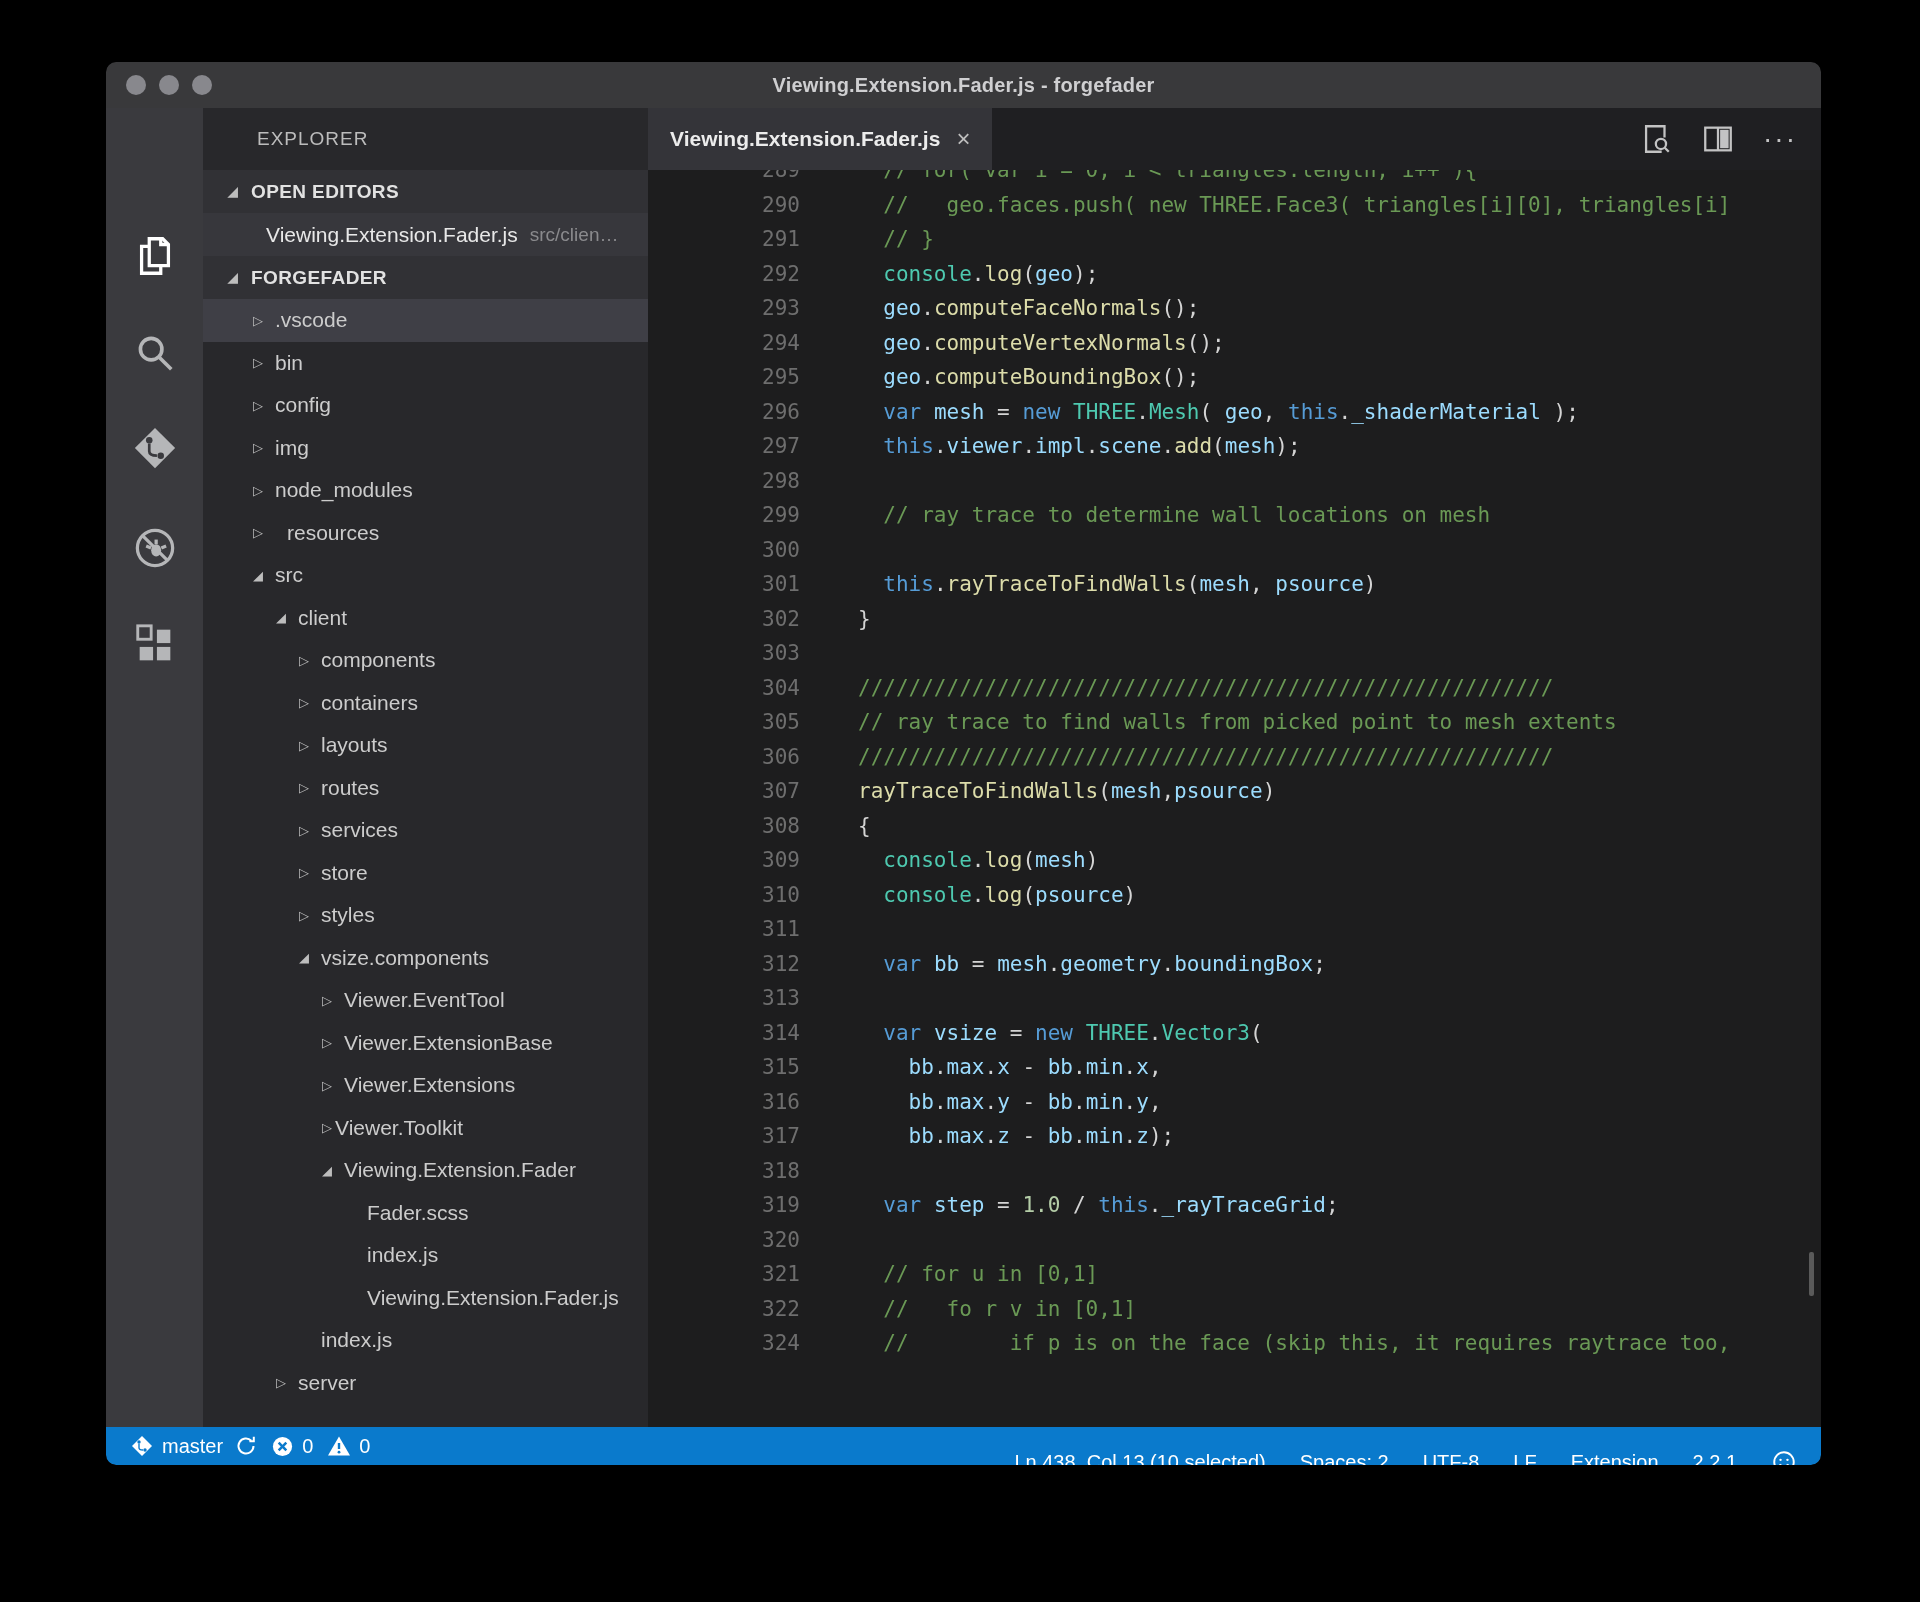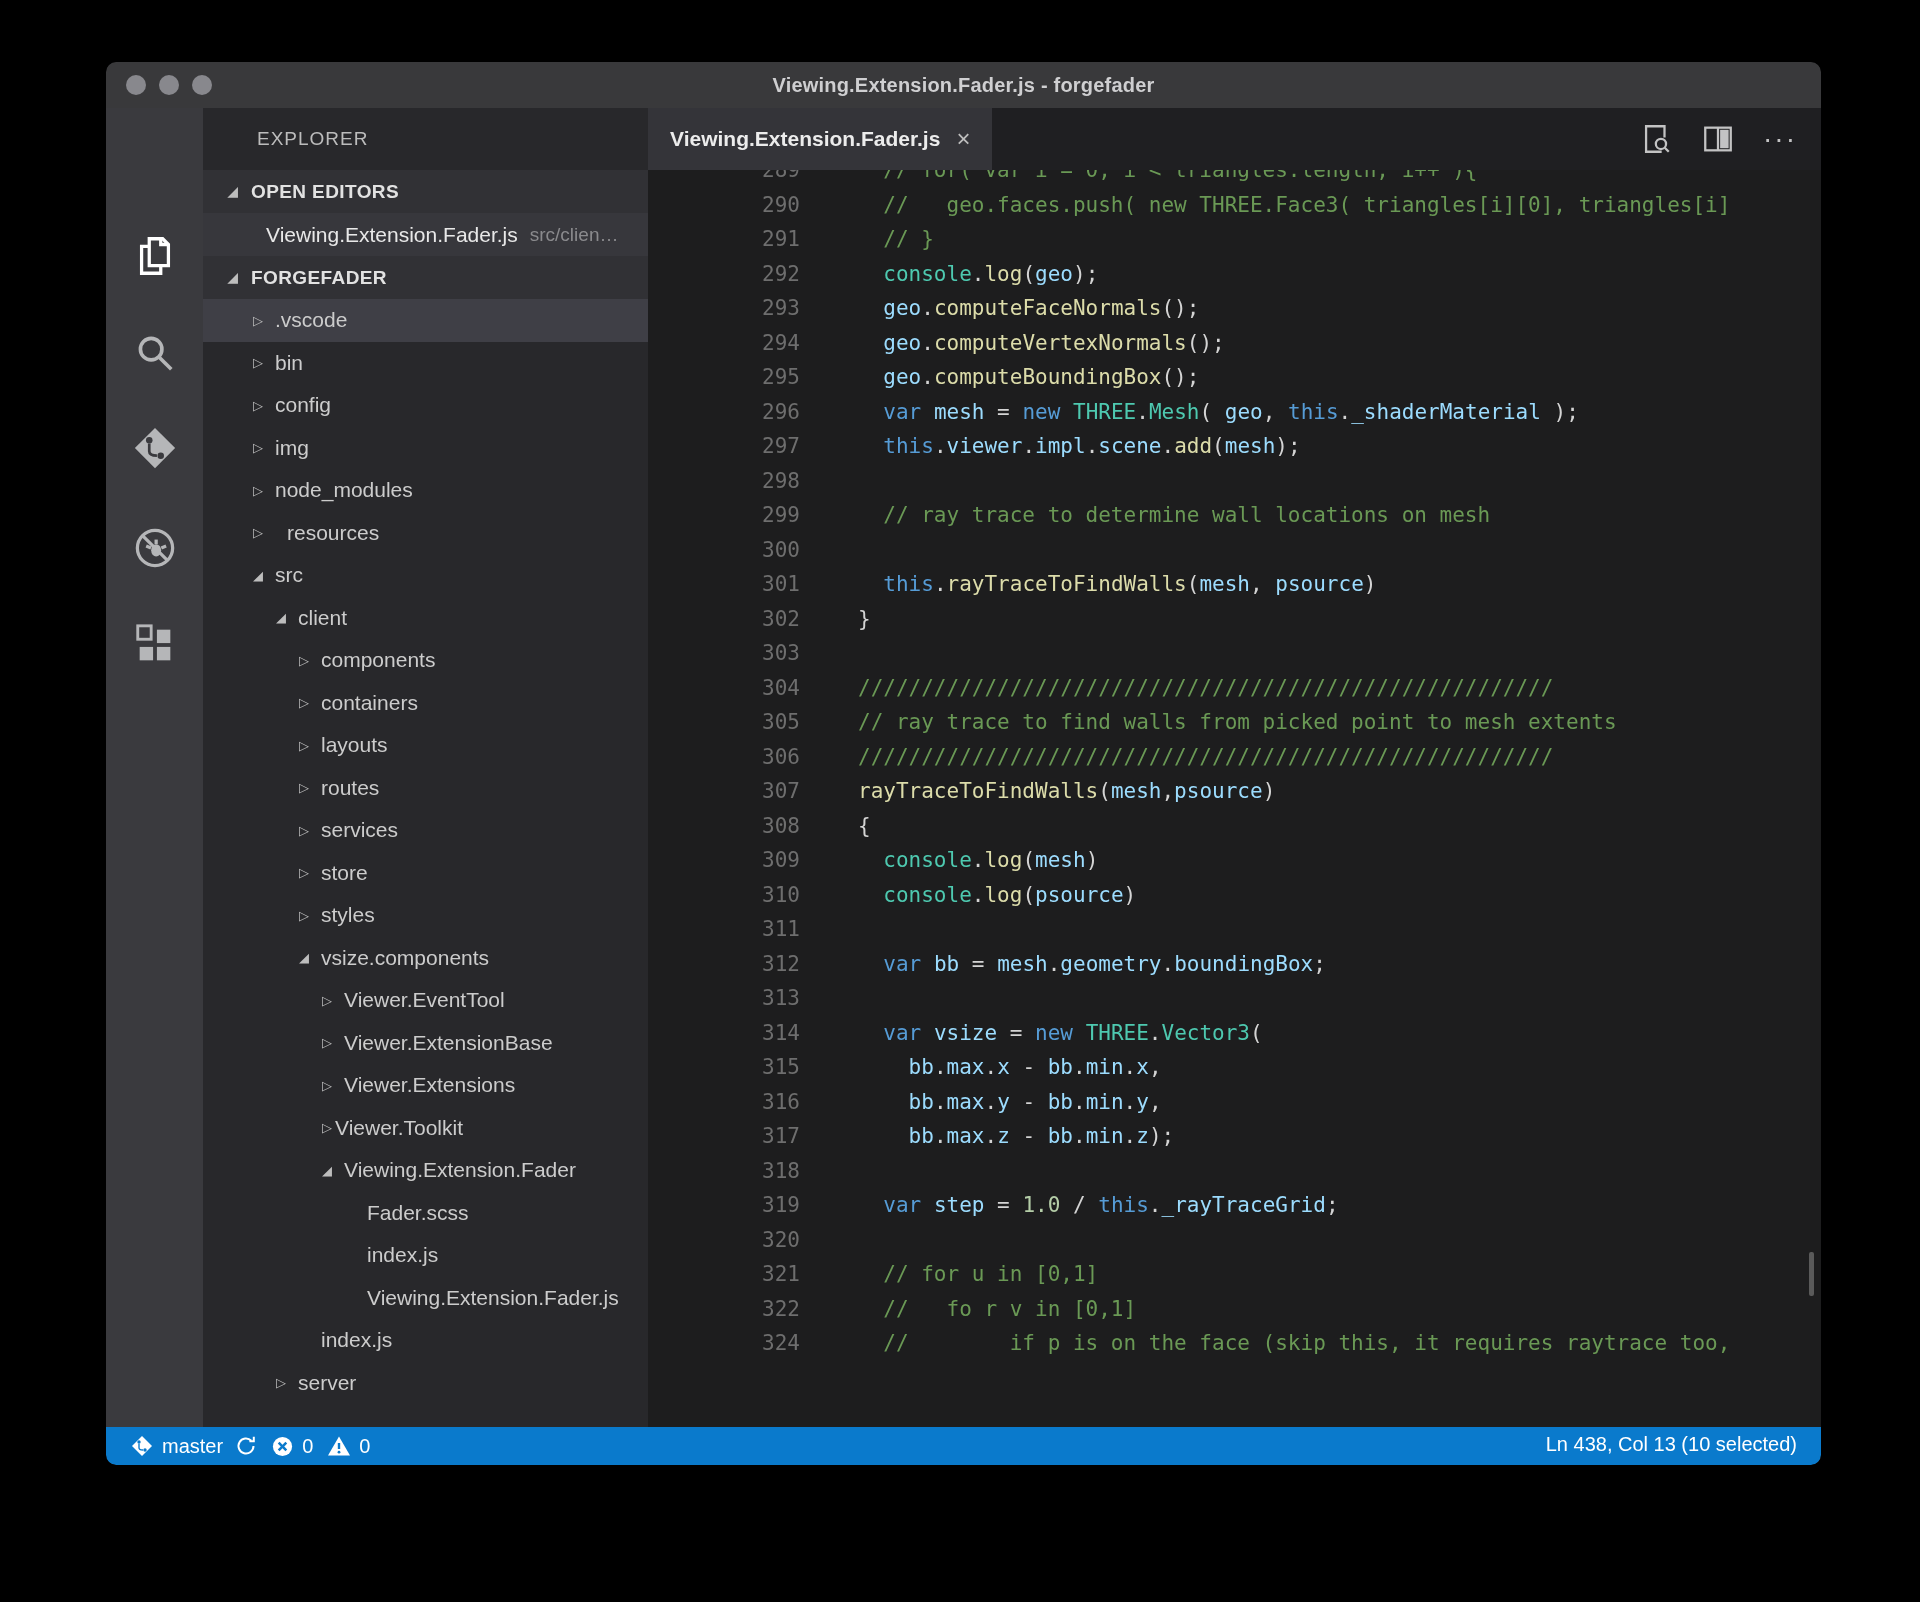--- a/index.html
+++ b/index.html
@@ -37,21 +37,21 @@
   .cline{height:34.5px;display:flex;align-items:center;font-family:"DejaVu Sans Mono",monospace;font-size:21px;white-space:pre;}
   .ln{width:152px;flex:0 0 152px;text-align:right;color:#6e6e6e;}
   .ltext{margin-left:58px;color:#d4d4d4;}
   .tk-c{color:#6a9955;} .tk-k{color:#569cd6;} .tk-v{color:#9cdcfe;}
   .tk-f{color:#dcdcaa;} .tk-t{color:#4ec9b0;} .tk-n{color:#b5cea8;} .tk-p{color:#d4d4d4;}
   .scroll-thumb{position:absolute;right:7px;top:1082px;width:5px;height:44px;background:#5a5a5a;border-radius:2px;}
   
   .statusbar{height:38px;flex:0 0 38px;background:#0a7acc;border-radius:0 0 10px 10px;display:flex;align-items:center;color:#fff;font-size:20px;padding:0 24px;position:relative;}
   .sb-left{display:flex;align-items:center;gap:3px;}
   .sb-group{display:flex;align-items:center;gap:8px;}
-  .sb-right{position:absolute;right:24px;top:6px;height:38px;display:flex;align-items:center;gap:34px;flex-direction:column;}
+  .sb-right{position:absolute;right:24px;top:16px;height:38px;display:flex;align-items:center;gap:34px;}
   .sb-item{white-space:nowrap;}
   svg{display:block;}
 </style>
 </head>
 <body>
 
 <div class="window">
 
   <div class="titlebar">
     <div class="traffic">
@@ -336,21 +336,21 @@
           </svg>
         </span>
         <span class="sb-item">0</span>
       </div>
     </div>
     <div class="sb-right" id="sb-right">
         <span class="sb-item">Ln 438, Col 13 (10 selected)</span>
         <span class="sb-item">Spaces: 2</span>
         <span class="sb-item">UTF-8</span>
         <span class="sb-item">LF</span>
-        <span class="sb-item">Extensions</span>
+        <span class="sb-item">Extension</span>
         <span class="sb-item">2.2.1</span>
         <span>
           <svg width="26" height="26" viewBox="0 0 24 24" fill="none" stroke="#ffffff" stroke-width="1.8">
             <circle cx="12" cy="12" r="9"></circle>
             <circle cx="8.8" cy="10" r="1.1" fill="#ffffff" stroke="none"></circle>
             <circle cx="15.2" cy="10" r="1.1" fill="#ffffff" stroke="none"></circle>
             <path d="M7.8 14.2 q4.2 3.6 8.4 0"></path>
           </svg>
         </span>
       </div>

